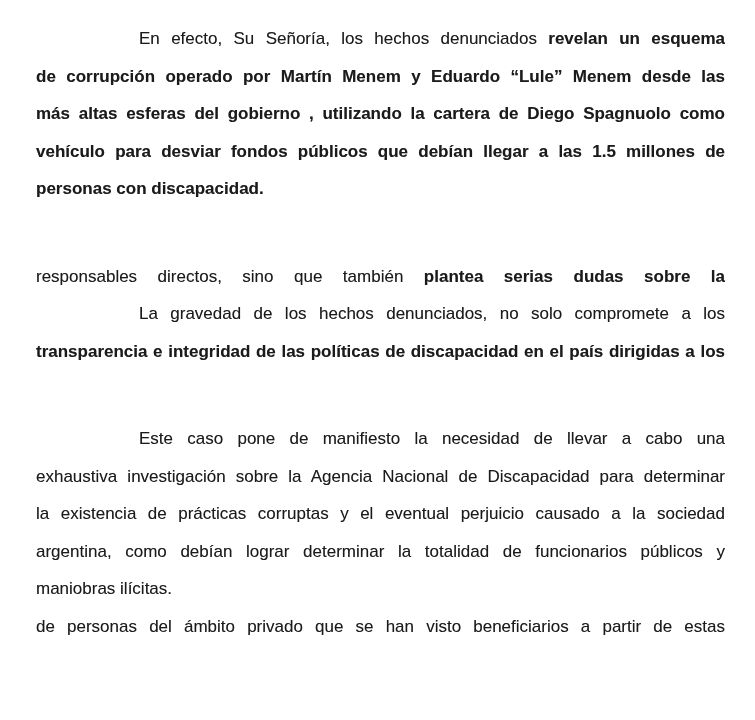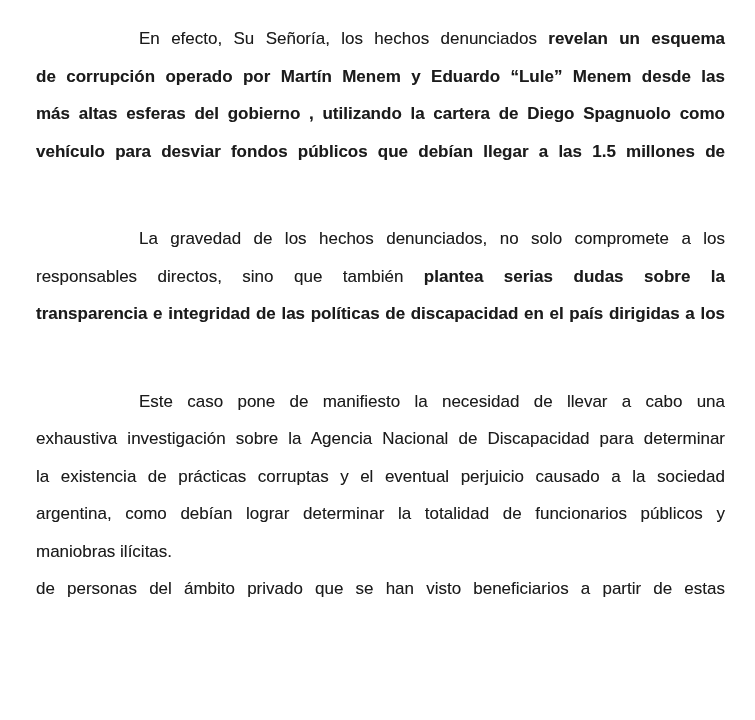--- a/index.html
+++ b/index.html
@@ -49,24 +49,25 @@
 </head>
 <body>
 
 <div class="page">
   <div class="doc-body">
       <div class="para">
         <div class="line para-first"><span class="seg">En efecto, Su Señoría, los hechos denunciados </span><span class="seg seg-bold">revelan un esquema</span></div>
         <div class="line"><span class="seg seg-bold">de corrupción operado por Martín Menem y Eduardo “Lule” Menem desde las</span></div>
         <div class="line"><span class="seg seg-bold">más altas esferas del gobierno , utilizando la cartera de Diego Spagnuolo como</span></div>
         <div class="line"><span class="seg seg-bold">vehículo para desviar fondos públicos que debían llegar a las 1.5 millones de</span></div>
+        <div class="line para-last"><span class="seg seg-bold">personas con discapacidad.</span></div>
       </div>
       <div class="para">
+        <div class="line"><span class="seg">responsables directos, sino que también </span><span class="seg seg-bold">plantea serias dudas sobre la</span></div>
         <div class="line para-first"><span class="seg">La gravedad de los hechos denunciados, no solo compromete a los</span></div>
-        <div class="line"><span class="seg">responsables directos, sino que también </span><span class="seg seg-bold">plantea serias dudas sobre la</span></div>
         <div class="line"><span class="seg seg-bold">transparencia e integridad de las políticas de discapacidad en el país dirigidas a los</span></div>
       </div>
       <div class="para">
         <div class="line para-first"><span class="seg">Este caso pone de manifiesto la necesidad de llevar a cabo una</span></div>
         <div class="line"><span class="seg">exhaustiva investigación sobre la Agencia Nacional de Discapacidad para determinar</span></div>
         <div class="line"><span class="seg">la existencia de prácticas corruptas y el eventual perjuicio causado a la sociedad</span></div>
         <div class="line"><span class="seg">argentina, como debían lograr determinar la totalidad de funcionarios públicos y</span></div>
         <div class="line para-last"><span class="seg">maniobras ilícitas.</span></div>
         <div class="line"><span class="seg">de personas del ámbito privado que se han visto beneficiarios a partir de estas</span></div>
       </div>

